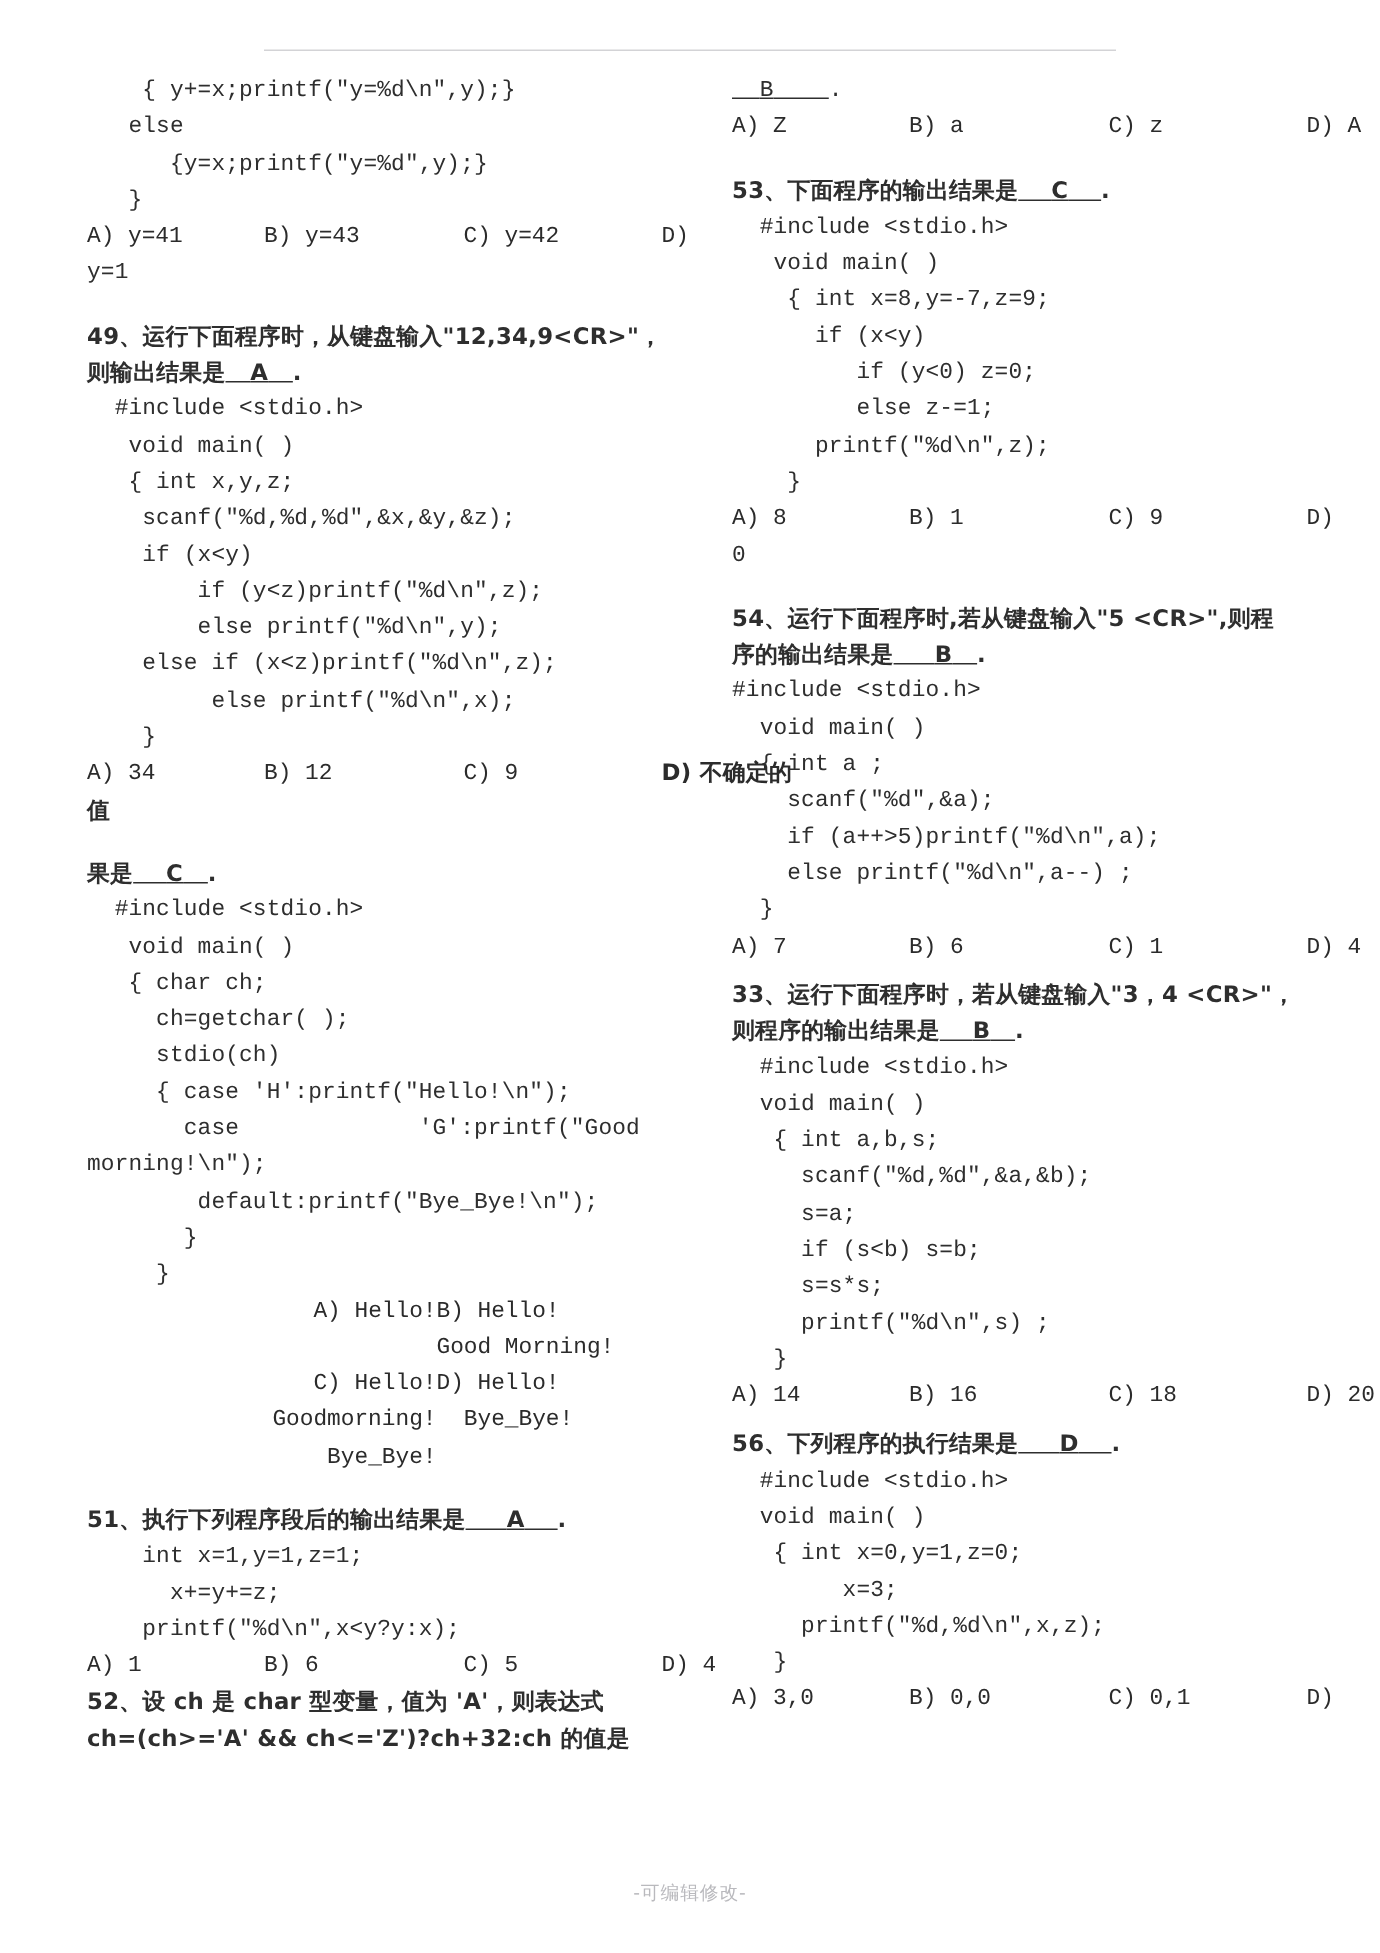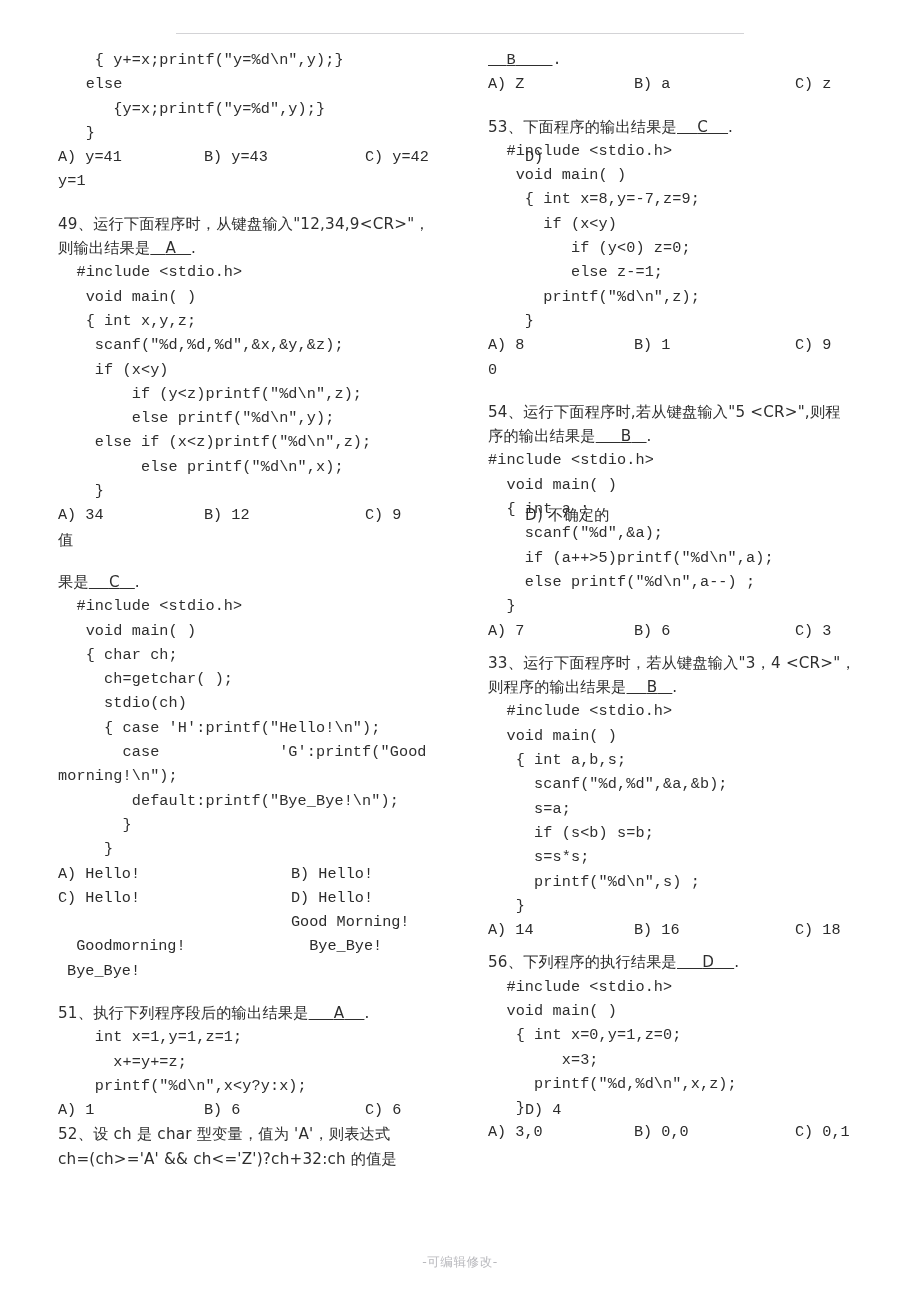--- a/index.html
+++ b/index.html
@@ -43,47 +43,47 @@
     line-height: 24.3px;
     white-space: pre;
     letter-spacing: 0.1px;
     color: #2e2e2e;
     min-height: 24.3px;
   }
   .cn {
     font-family: "DejaVu Sans", "Liberation Sans", sans-serif;
     font-size: 15.2px;
     letter-spacing: 0.2px;
+    font-weight: bold;
   }
   .gap { height: 18px; }
   .gap-sm { height: 8px; }
 
   
   .optrow {
     display: flex;
     font-size: 15.2px;
     line-height: 24.3px;
     white-space: pre;
     min-height: 24.3px;
-    gap: 28px;
   }
   .optrow .o { flex: 0 0 auto; }
   .o1 { width: 118px; }
   .o2 { width: 133px; }
   .o3 { width: 132px; }
   .o4 { width: auto; }
 
   
   .opt2 {
     display: flex;
     font-size: 15.2px;
     line-height: 24.3px;
     white-space: pre;
   }
-  .opt2 .half { flex: 0 0 233px; }
+  .opt2 .half { flex: 0 0 233px; text-align: right; }
   .opt2 .half2 { flex: 1 1 auto; }
 
   .footer {
     position: absolute;
     left: 0;
     right: 0;
     top: 1254px;
     text-align: center;
     font-family: "DejaVu Sans", "Liberation Sans", sans-serif;
     font-size: 12.5px;
@@ -154,26 +154,26 @@
       <div class="ln">        default:printf("Bye_Bye!\n");</div>
       <div class="ln">       }</div>
       <div class="ln">     }</div>
     </div>
     <div>
       <div class="opt2">
         <span class="half">A) Hello!</span>
         <span class="half2">B) Hello!</span>
       </div>
       <div class="opt2">
+        <span class="half"></span>
+        <span class="half2">Good Morning!</span>
+      </div>
+      <div class="opt2">
         <span class="half">C) Hello!</span>
         <span class="half2">D) Hello!</span>
-      </div>
-      <div class="opt2">
-        <span class="half"></span>
-        <span class="half2">Good Morning!</span>
       </div>
       <div class="opt2">
         <span class="half">  Goodmorning!</span>
         <span class="half2">  Bye_Bye!</span>
       </div>
       <div class="opt2">
         <span class="half"> Bye_Bye!</span>
         <span class="half2"></span>
       </div>
     </div>
@@ -182,21 +182,21 @@
 
     <div class="ln cn"><span>51、</span><span>执行下列程序段后的输出结果是</span><span class="u">&nbsp;&nbsp;&nbsp;&nbsp;&nbsp;<span>A</span>&nbsp;&nbsp;&nbsp;&nbsp;</span><span>.</span></div>
     <div>
       <div class="ln">    int x=1,y=1,z=1;</div>
       <div class="ln">      x+=y+=z;</div>
       <div class="ln">    printf("%d\n",x&lt;y?y:x);</div>
     </div>
     <div class="optrow">
       <span class="o o1">A) 1</span>
       <span class="o o2">B) 6</span>
-      <span class="o o3">C) 6</span>
+      <span class="o o3">C) 5</span>
       <span class="o o4">D) 4</span>
     </div>
 
     <div class="ln cn"><span>52、</span><span>设 ch 是 char 型变量，值为 'A'，则表达式</span></div>
     <div class="ln cn">ch=(ch&gt;='A' &amp;&amp; ch&lt;='Z')?ch+32:ch 的值是</div>
 
   </div>
 
   <div class="col col-right">
 
@@ -238,21 +238,21 @@
       <div class="ln">  void main( )</div>
       <div class="ln">  { int a ;</div>
       <div class="ln">    scanf("%d",&amp;a);</div>
       <div class="ln">    if (a++&gt;5)printf("%d\n",a);</div>
       <div class="ln">    else printf("%d\n",a--) ;</div>
       <div class="ln">  }</div>
     </div>
     <div class="optrow">
       <span class="o o1">A) 7</span>
       <span class="o o2">B) 6</span>
-      <span class="o o3">C) 3</span>
+      <span class="o o3">C) 1</span>
       <span class="o o4">D) 4</span>
     </div>
 
     <div class="gap-sm"></div>
 
     <div class="ln cn"><span>33、</span><span>运行下面程序时，若从键盘输入"3，4 &lt;CR&gt;"，</span></div>
     <div class="ln cn"><span>则程序的输出结果是</span><span class="u">&nbsp;&nbsp;&nbsp;&nbsp;<span>B</span>&nbsp;&nbsp;&nbsp;</span><span>.</span></div>
     <div>
       <div class="ln">  #include &lt;stdio.h&gt;</div>
       <div class="ln">  void main( )</div>

